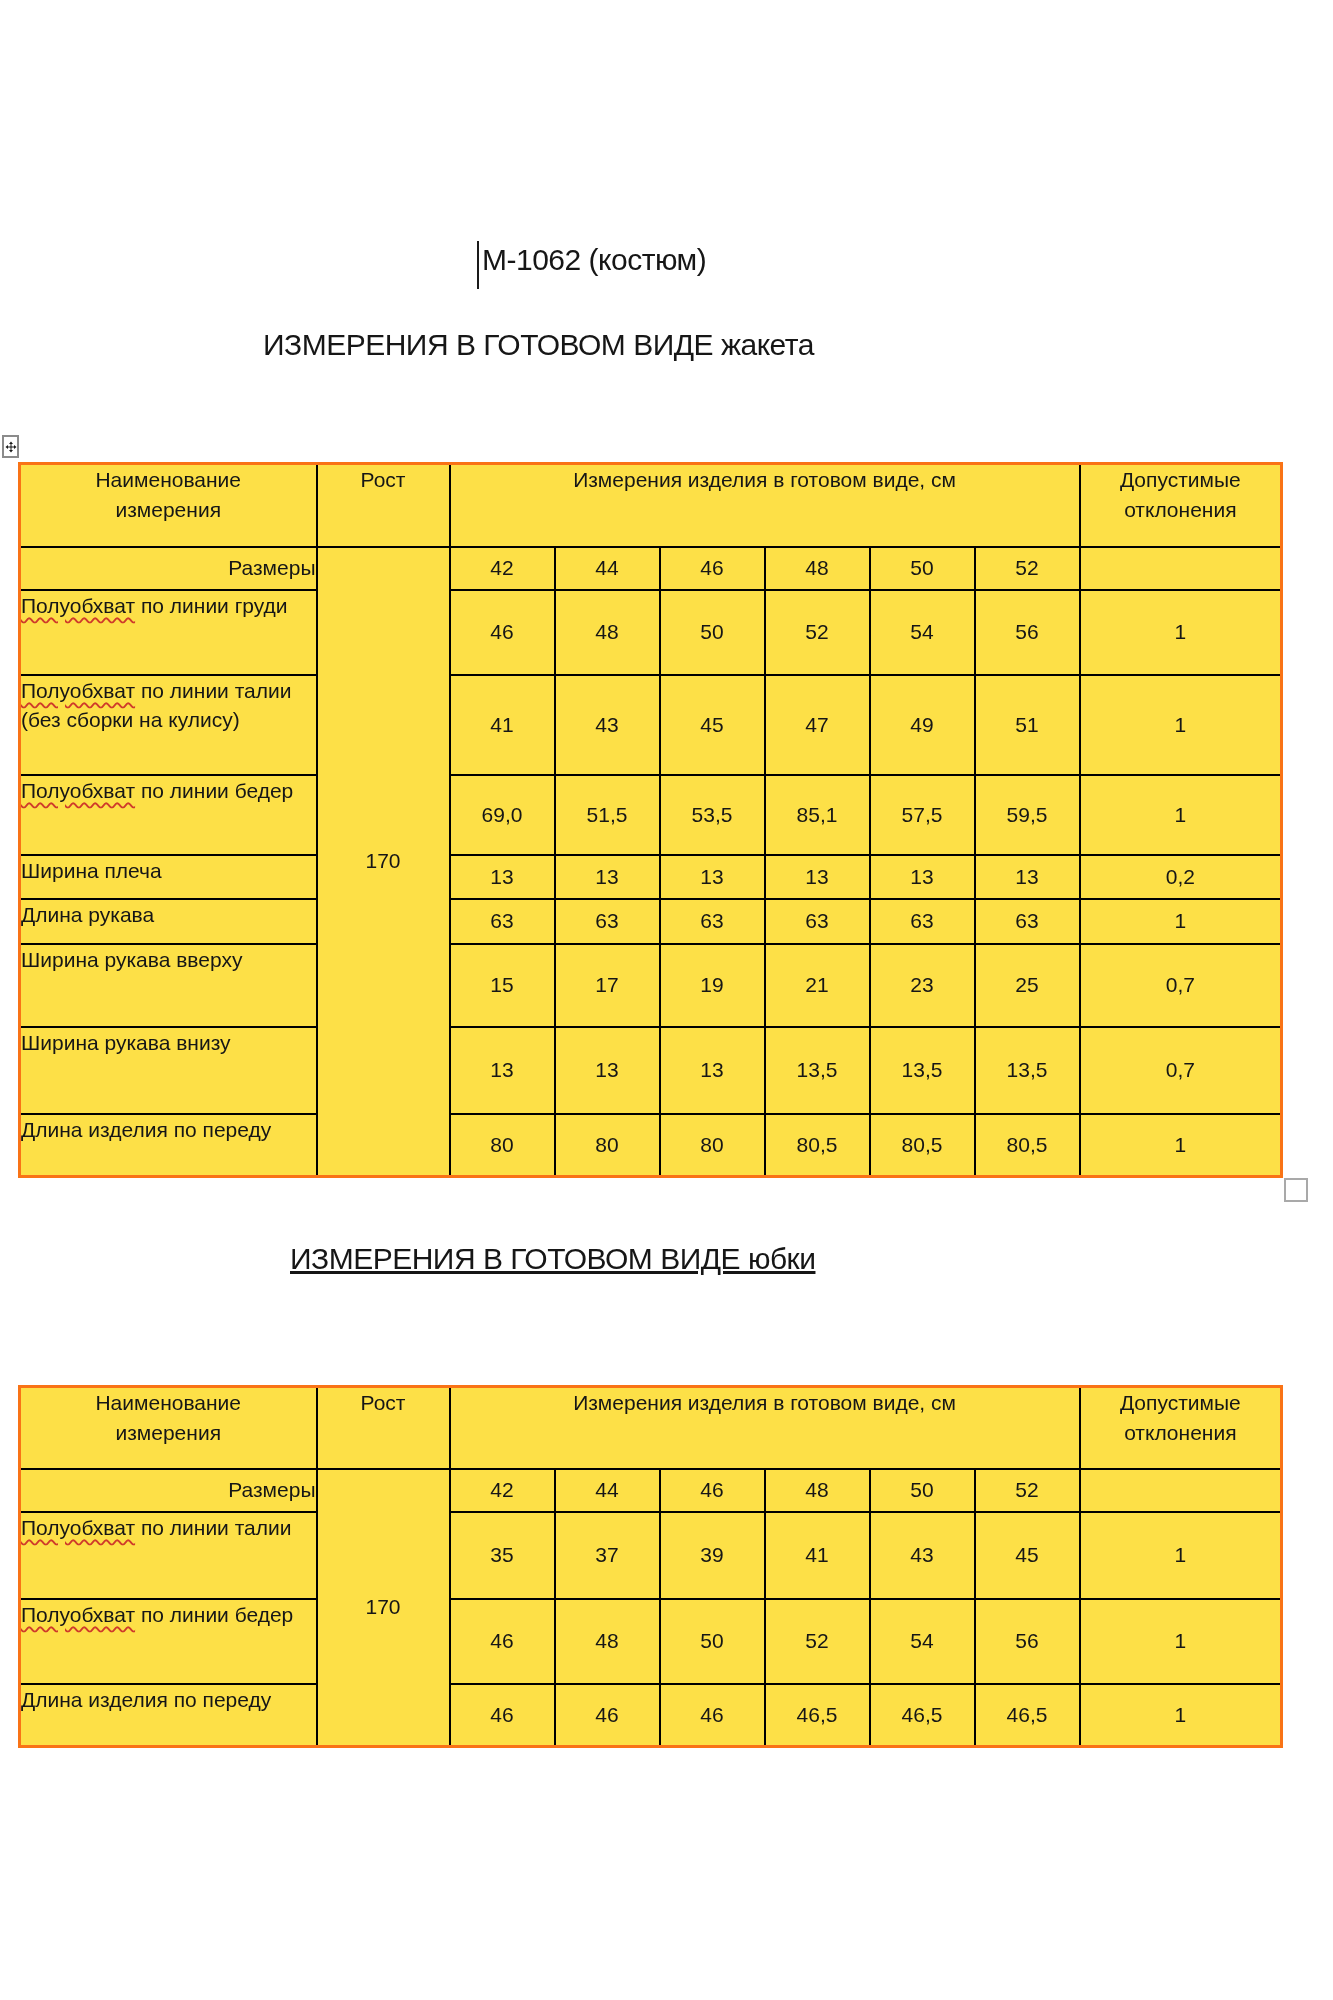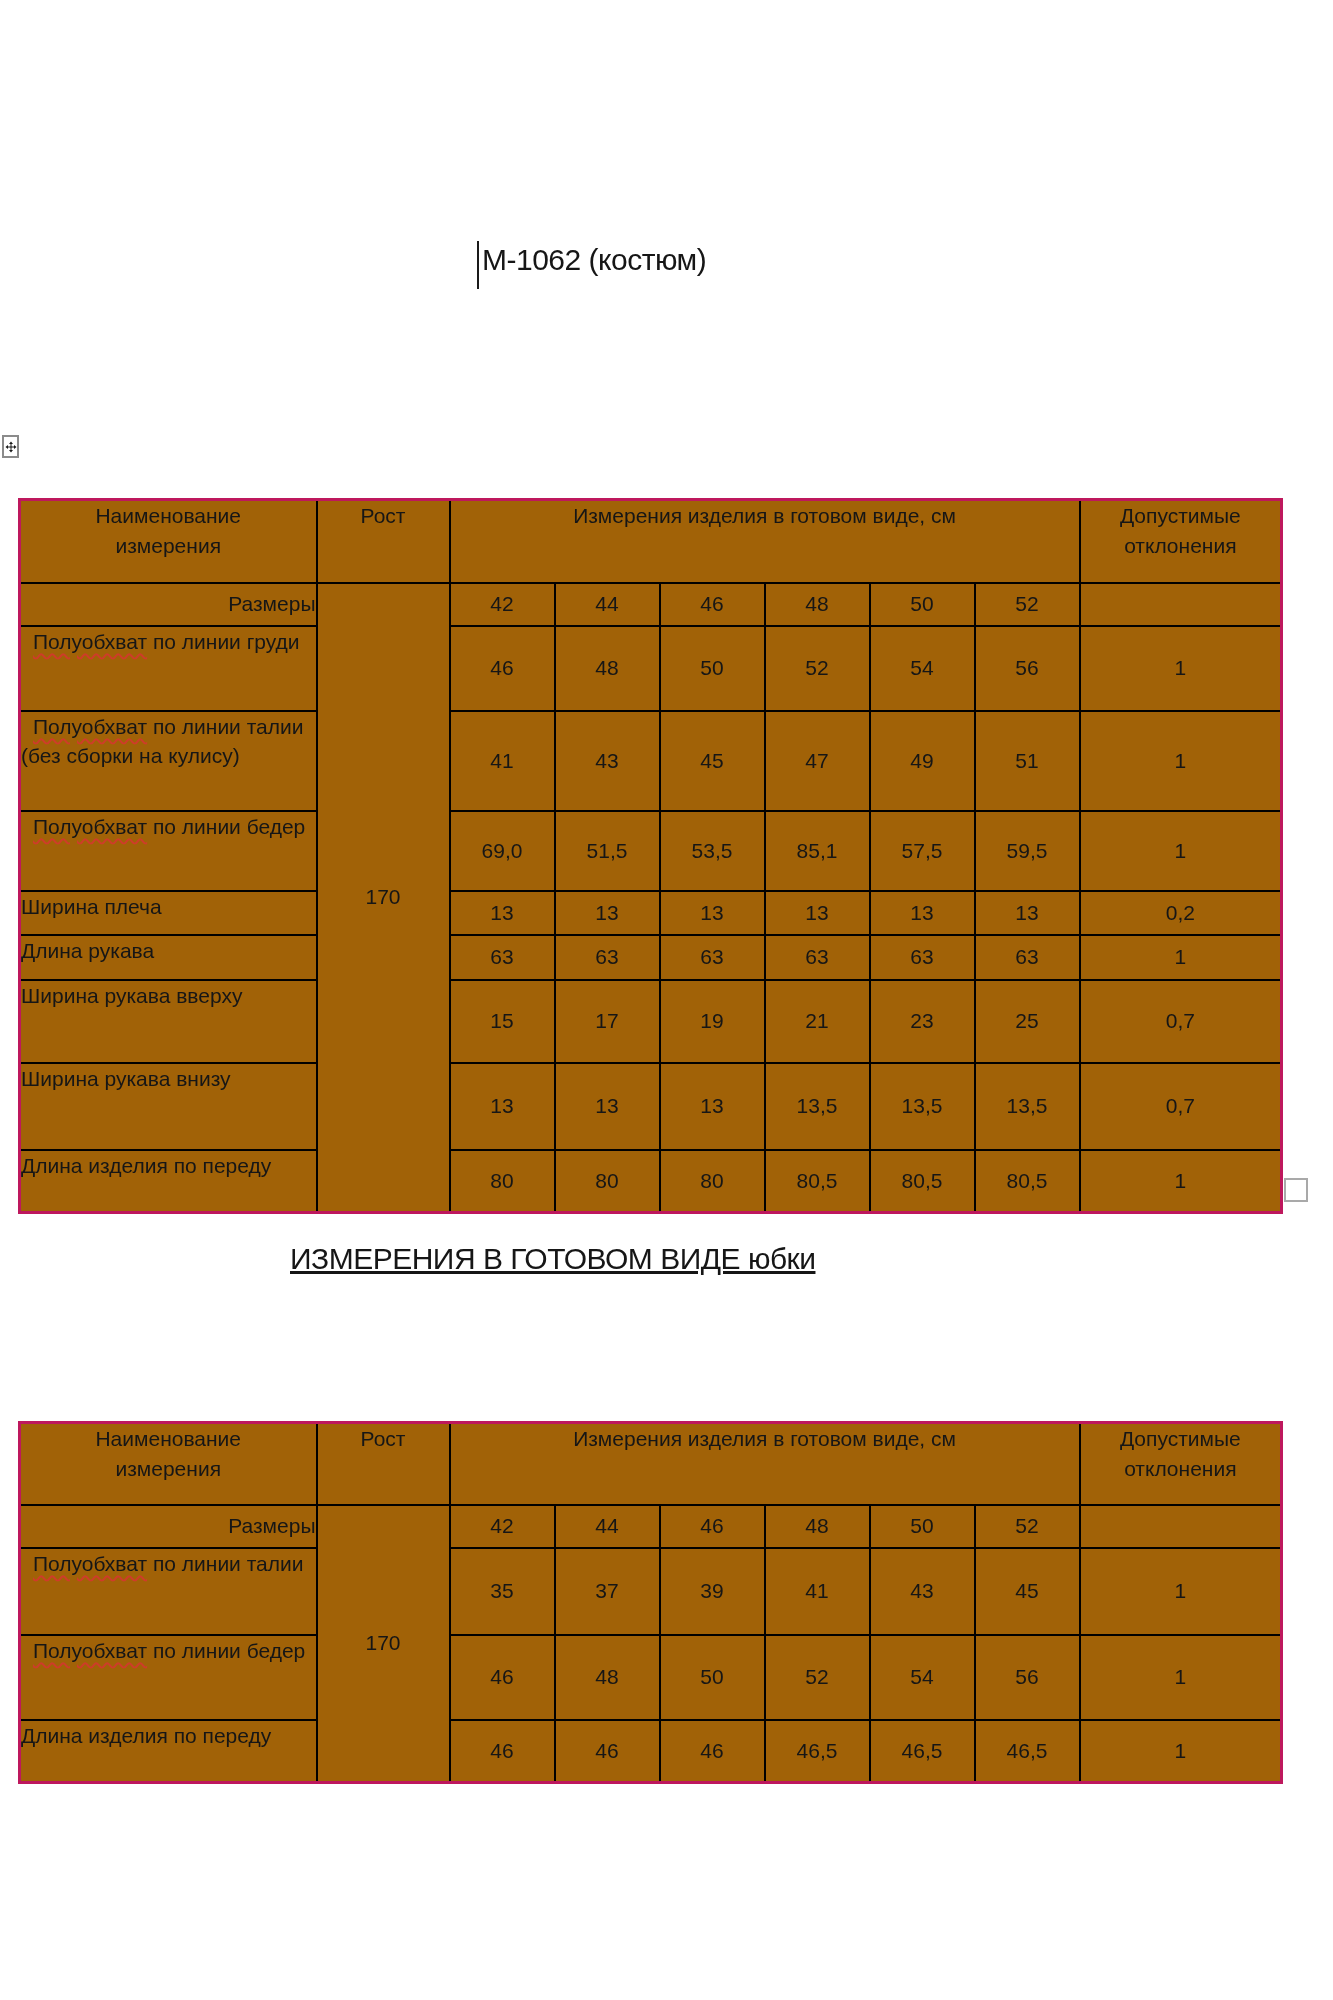--- a/index.html
+++ b/index.html
@@ -41,23 +41,22 @@
   #jacket-title{top:328px;left:263px;}
   #skirt-title{top:1242px;left:290px;text-decoration:underline;}
 
   
   .meas-table{
     position:absolute;
     left:18px;
     width:1264px;
     border-collapse:collapse;
     table-layout:fixed;
-    border:3px solid #be185d;
-    background:#a16207;
-    margin-top:36px;
+    border:3px solid #f97316;
+    background:#fde047;
   }
   #jacket-table{top:462px;}
   #skirt-table{top:1385px;}
   .meas-table td{
     border:2px solid #000;
     font-size:21px;
     padding:0;
     overflow:hidden;
   }
   .col-name{width:297px;}
@@ -86,21 +85,20 @@
   .c-num,.c-tol,.c-height{
     text-align:center;
     vertical-align:middle;
   }
   .misspell{
     text-decoration-line:underline;
     text-decoration-style:wavy;
     text-decoration-color:#cf3b2a;
     text-decoration-thickness:1.5px;
     text-underline-offset:4px;
-    padding-left:12px;
   }
 
   
   .move-handle{
     position:absolute;
     left:2px;
     top:435px;
     width:17px;
     height:23px;
     background:#fff;
@@ -124,20 +122,21 @@
 </head>
 <body>
 
 <div class="page">
 
   <div class="doc-title">
     <span class="caret"></span>
     <span>М-1062 (костюм)</span>
   </div>
 
+  <div class="section-title" id="jacket-title">ИЗМЕРЕНИЯ В ГОТОВОМ ВИДЕ жакета</div>
 
   <div class="move-handle">
     <svg width="12" height="12" viewBox="0 0 24 24">
       <path fill="#1a1a1a" d="M12 1 L16 6 H13 V11 H18 V8 L23 12 L18 16 V13 H13 V18 H16 L12 23 L8 18 H11 V13 H6 V16 L1 12 L6 8 V11 H11 V6 H8 Z"></path>
     </svg>
   </div>
 
   <table class="meas-table" id="jacket-table">
     <colgroup>
       <col class="col-name">

